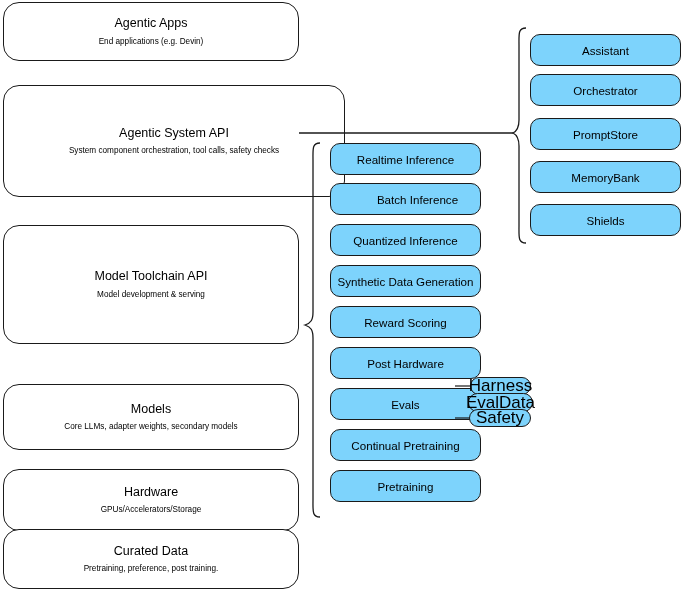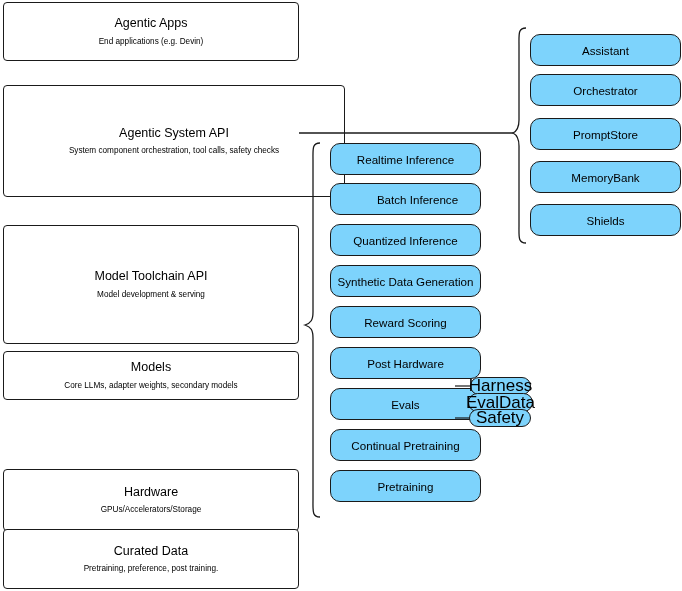--- a/index.html
+++ b/index.html
@@ -38,21 +38,21 @@
     font-size: 12.5px;
     color: #000;
     white-space: nowrap;
   }
   .box .subtitle {
     font-size: 8.2px;
     color: #000;
     margin-top: 5px;
     white-space: nowrap;
   }
-  .layer-box { border-radius: 4px; }
+  .layer-box { border-radius: 16px; }
   .item-box {
     position: absolute;
     box-sizing: border-box;
     border: 1.4px solid #1a1a1a;
     border-radius: 10px;
     background: #7dd3fc;
     display: flex;
     align-items: center;
     justify-content: center;
     font-size: 11.6px;
@@ -102,21 +102,21 @@
     <div class="subtitle">End applications (e.g. Devin)</div>
   </div>
   <div class="box layer-box" id="layer-1" style="left: 3px; top: 85px; width: 342px; height: 112px;">
     <div class="title">Agentic System API</div>
     <div class="subtitle">System component orchestration, tool calls, safety checks</div>
   </div>
   <div class="box layer-box" id="layer-2" style="left: 3px; top: 225px; width: 296px; height: 119px;">
     <div class="title">Model Toolchain API</div>
     <div class="subtitle">Model development &amp; serving</div>
   </div>
-  <div class="box layer-box" id="layer-3" style="left: 3px; top: 351px; width: 296px; height: 49px; text-align: center;">
+  <div class="box layer-box" id="layer-3" style="left: 3px; top: 384px; width: 296px; height: 66px; text-align: center;">
     <div class="title">Models</div>
     <div class="subtitle">Core LLMs, adapter weights, secondary models</div>
   </div>
   <div class="box layer-box" id="layer-4" style="left: 3px; top: 448px; width: 296px; height: 62px; margin-top: 21px;">
     <div class="title">Hardware</div>
     <div class="subtitle">GPUs/Accelerators/Storage</div>
   </div>
   <div class="box layer-box" id="layer-5" style="left: 3px; top: 529px; width: 296px; height: 60px;">
     <div class="title">Curated Data</div>
     <div class="subtitle">Pretraining, preference, post training.</div>

